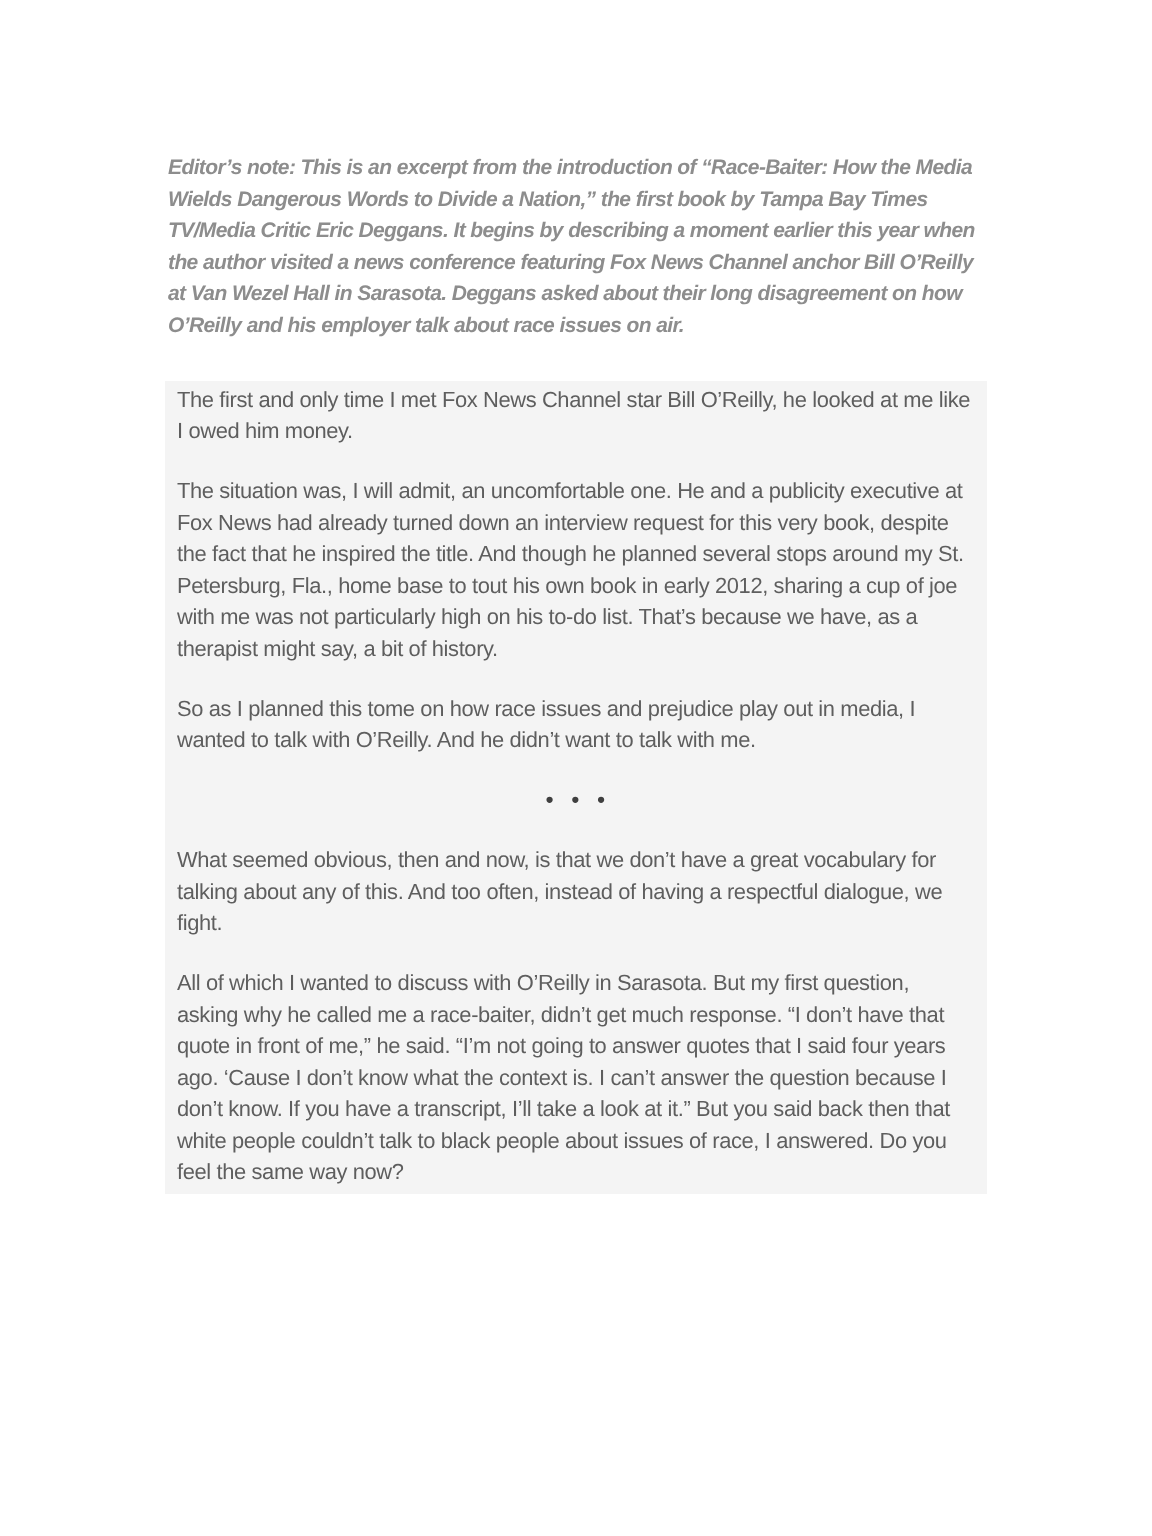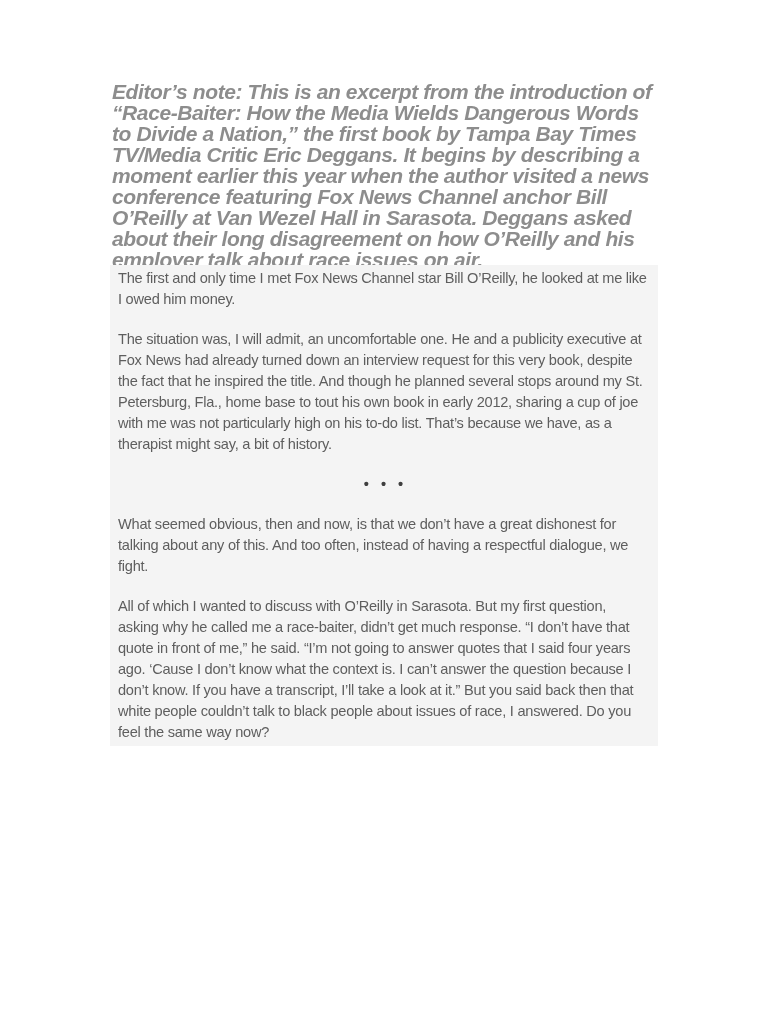--- a/index.html
+++ b/index.html
@@ -16,32 +16,32 @@
     font-family:"Liberation Sans","DejaVu Sans",sans-serif;
     overflow:hidden;
   }
   .page{
     position:relative;
     width:768px;height:1024px;
     background:var(--page-bg,#fff);
   }
   .editor-note{
     position:absolute;
-    left:112px;top:81px;
+    left:112px;top:101px;
     width:547px;
     color:var(--note-text,#8d8d8d);
-    font-size:21px;
+    font-size:14px;
     line-height:21px;
     font-weight:bold;
     font-style:italic;
     letter-spacing:-0.4px;
   }
   .body-block{
     position:absolute;
-    left:110px;top:265px;
+    left:110px;top:254px;
     width:548px;
     box-sizing:border-box;
     padding:3px 8px 3px 8px;
     background:var(--body-bg,#f4f4f4);
     color:var(--body-text,#5e5e5e);
     font-size:14.6px;
     line-height:21px;
     letter-spacing:-0.25px;
   }
   .body-block p{
@@ -64,18 +64,19 @@
 </head>
 <body>
 
 <div class="page">
 
   <div class="editor-note">Editor’s note: This is an excerpt from the introduction of “Race-Baiter: How the Media Wields Dangerous Words to Divide a Nation,” the first book by Tampa Bay Times TV/Media Critic Eric Deggans. It begins by describing a moment earlier this year when the author visited a news conference featuring Fox News Channel anchor Bill O’Reilly at Van Wezel Hall in Sarasota. Deggans asked about their long disagreement on how O’Reilly and his employer talk about race issues on air.</div>
 
   <div class="body-block">
     <p>The first and only time I met Fox News Channel star Bill O’Reilly, he looked at me like I owed him money.</p>
     <p>The situation was, I will admit, an uncomfortable one. He and a publicity executive at Fox News had already turned down an interview request for this very book, despite the fact that he inspired the title. And though he planned several stops around my St. Petersburg, Fla., home base to tout his own book in early 2012, sharing a cup of joe with me was not particularly high on his to-do list. That’s because we have, as a therapist might say, a bit of history.</p>
+    <p>So as I planned this tome on how race issues and prejudice play out in media, I wanted to talk with O’Reilly. And he didn’t want to talk with me.</p>
     <div class="separator">• • •</div>
-    <p>What seemed obvious, then and now, is that we don’t have a great dishonest for talking about any of this. And too often, instead of having a respectful dialogue, we fight.</p>
+    <p>What seemed obvious, then and now, is that we don’t have a great vocabulary for talking about any of this. And too often, instead of having a respectful dialogue, we fight.</p>
     <p>All of which I wanted to discuss with O’Reilly in Sarasota. But my first question, asking why he called me a race-baiter, didn’t get much response. “I don’t have that quote in front of me,” he said. “I’m not going to answer quotes that I said four years ago. ‘Cause I don’t know what the context is. I can’t answer the question because I don’t know. If you have a transcript, I’ll take a look at it.” But you said back then that white people couldn’t talk to black people about issues of race, I answered. Do you feel the same way now?</p>
   </div>
 
 </div>
 
 </body></html>

